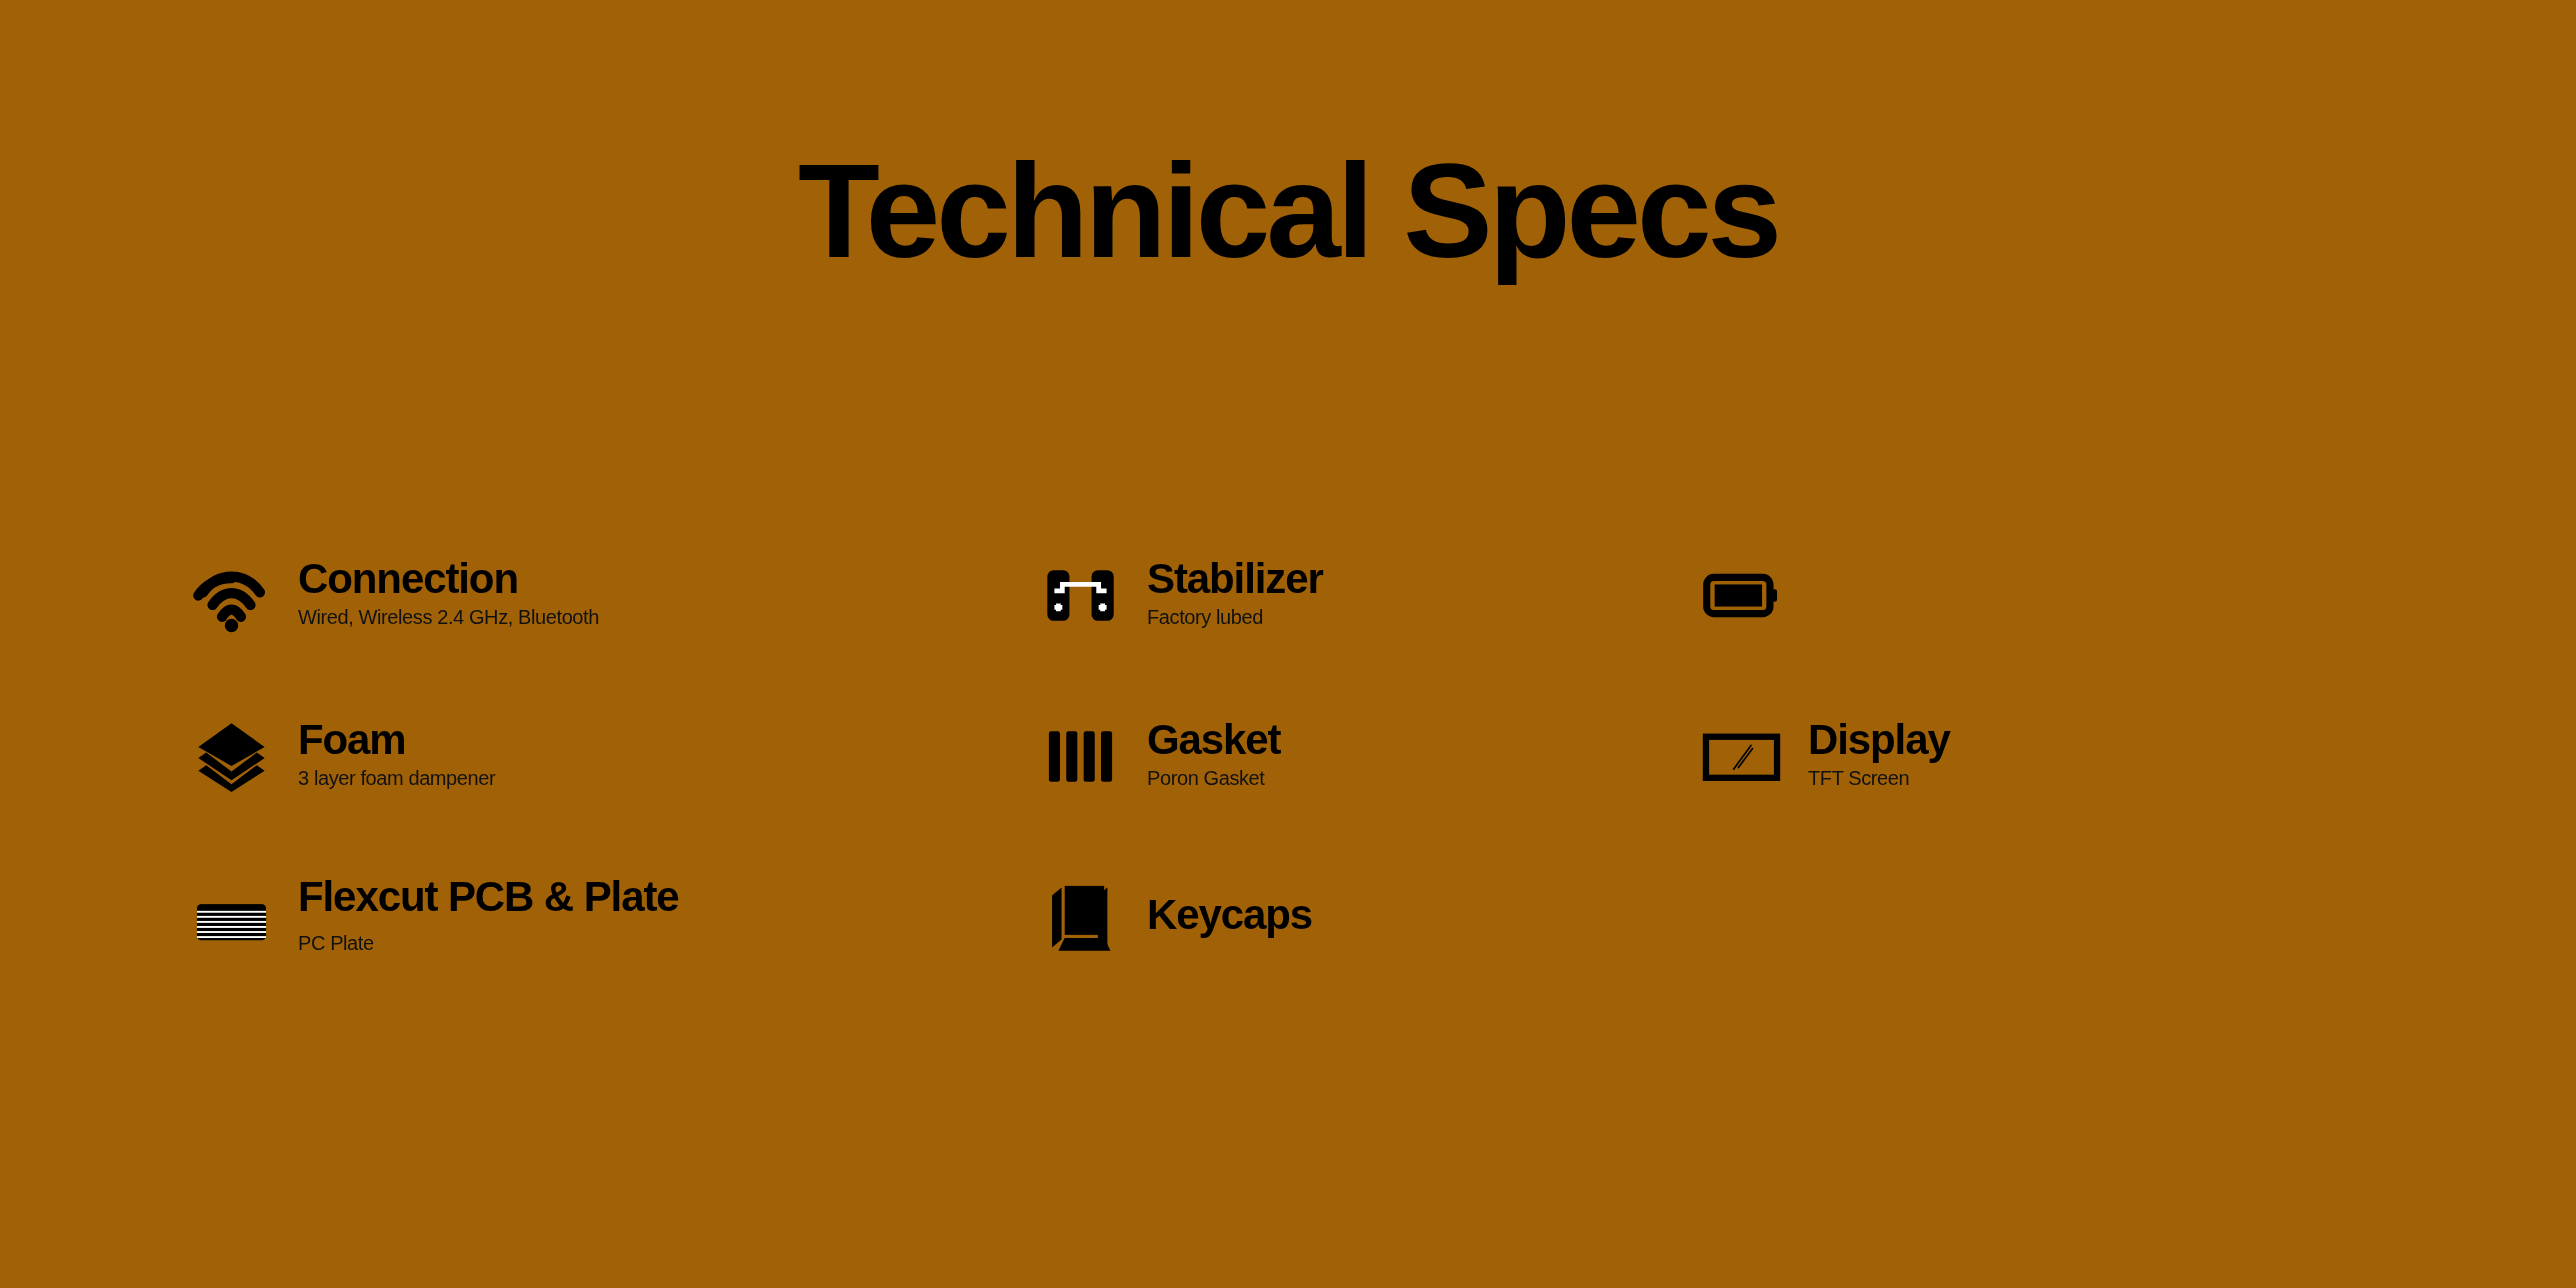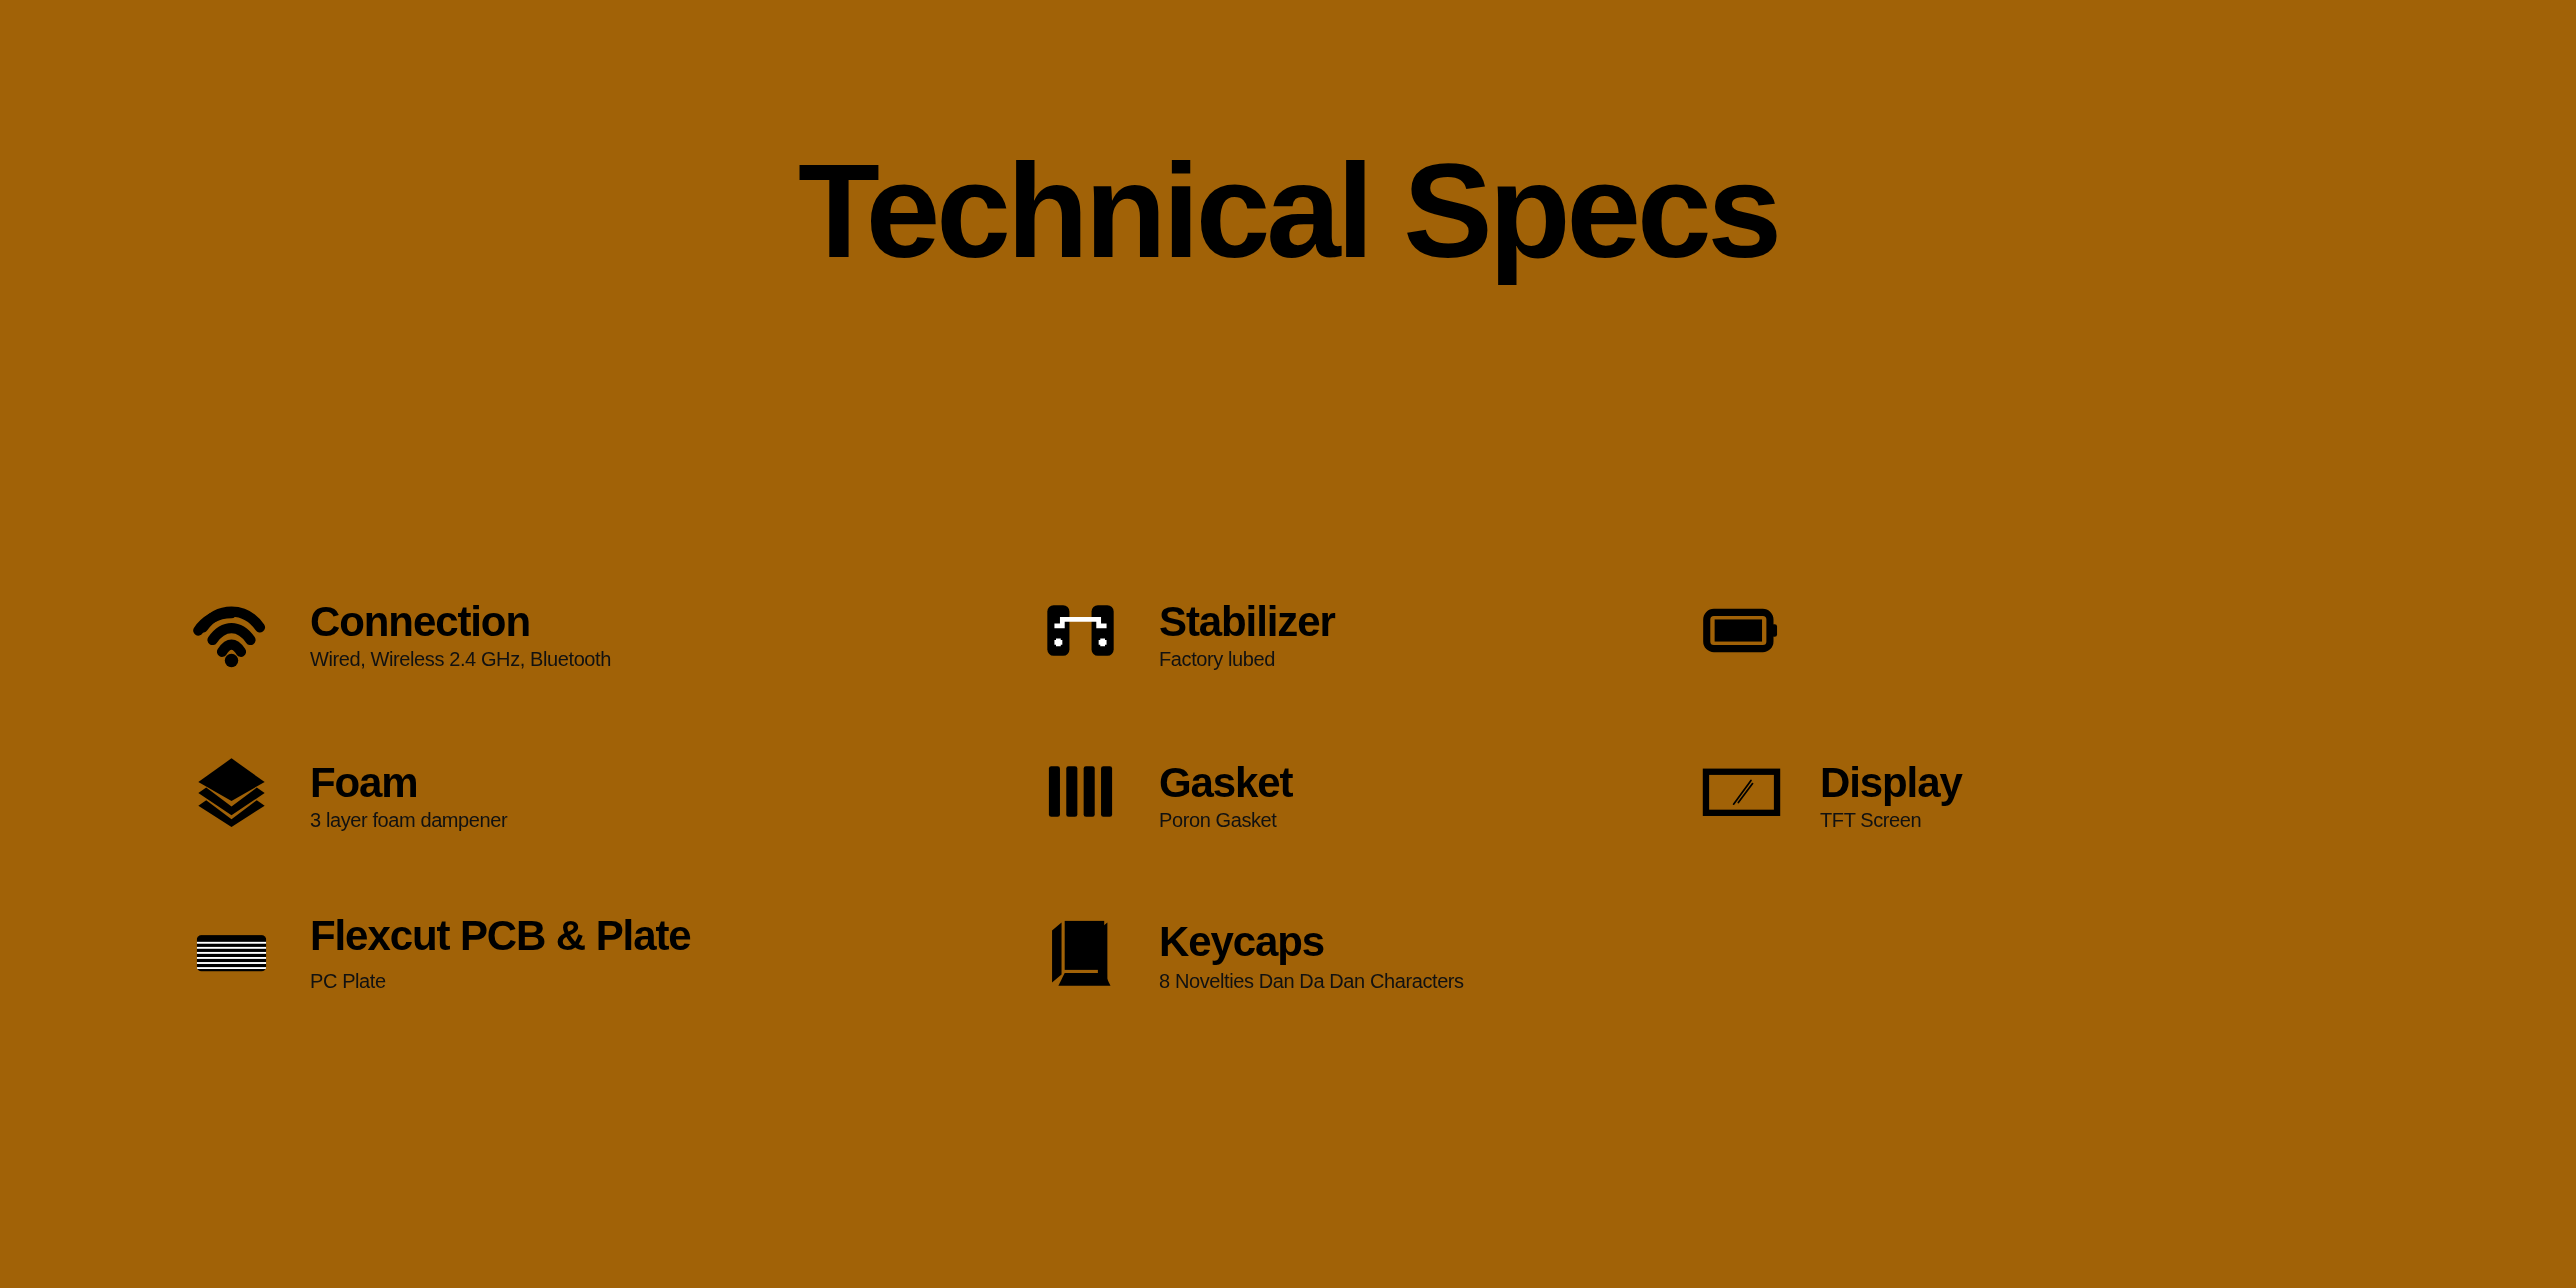--- a/index.html
+++ b/index.html
@@ -42,22 +42,22 @@
     left: 0;
     width: 2576px;
     display: grid;
     grid-template-columns: 849px 661px 865px;
     grid-template-rows: 161px 161px 161px;
     padding-left: 191px;
   }
 
   .spec-item {
     display: flex;
-    align-items: flex-end;
-    gap: 38px;
+    align-items: center;
+    gap: 26px;
   }
 
   .spec-icon {
     flex: 0 0 81px;
     width: 81px;
     height: 81px;
     display: flex;
     align-items: center;
     justify-content: center;
     margin-top: 9.4px;
@@ -215,19 +215,18 @@
       <span class="spec-icon">
         <svg viewBox="0 0 100 100" xmlns="http://www.w3.org/2000/svg">
           <path d="M14 22 L26 12 L26 78 L14 88 Z" fill="#000"></path>
           <rect x="30" y="10" width="50" height="62" fill="#000"></rect>
           <path d="M84 22 L96 12 L96 88 L84 78 Z" fill="#000" transform="translate(-12,0)"></path>
           <path d="M30 76 L80 76 L88 92 L22 92 Z" fill="#000"></path>
         </svg>
       </span>
       <span class="spec-text">
         <span class="spec-title">Keycaps</span>
-        <span class="spec-sub" style="display:block">8 Novelties Dan Da Dan Characters</span>
       </span>
     </div>
 
   </div>
 </div>
 
 
 </body></html>

